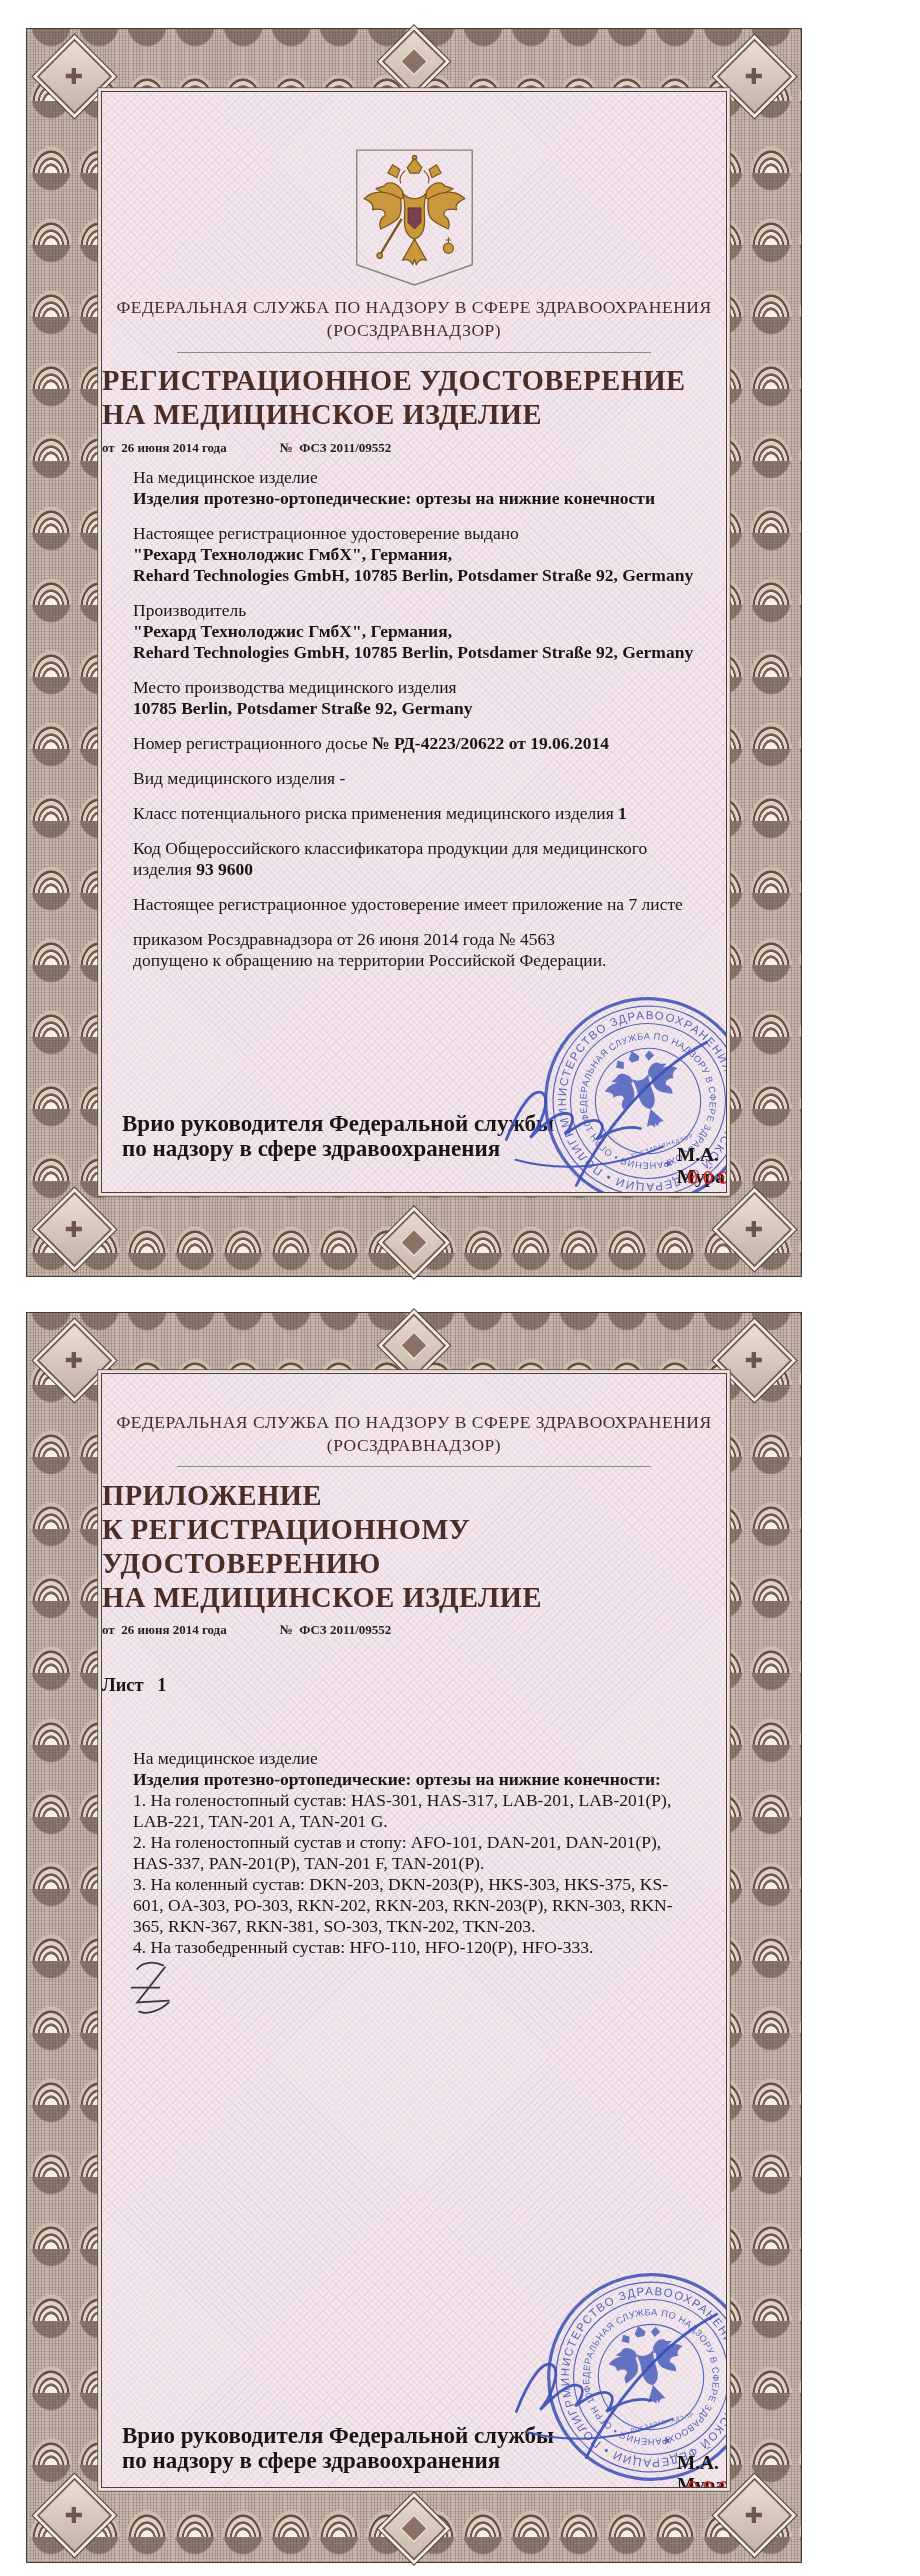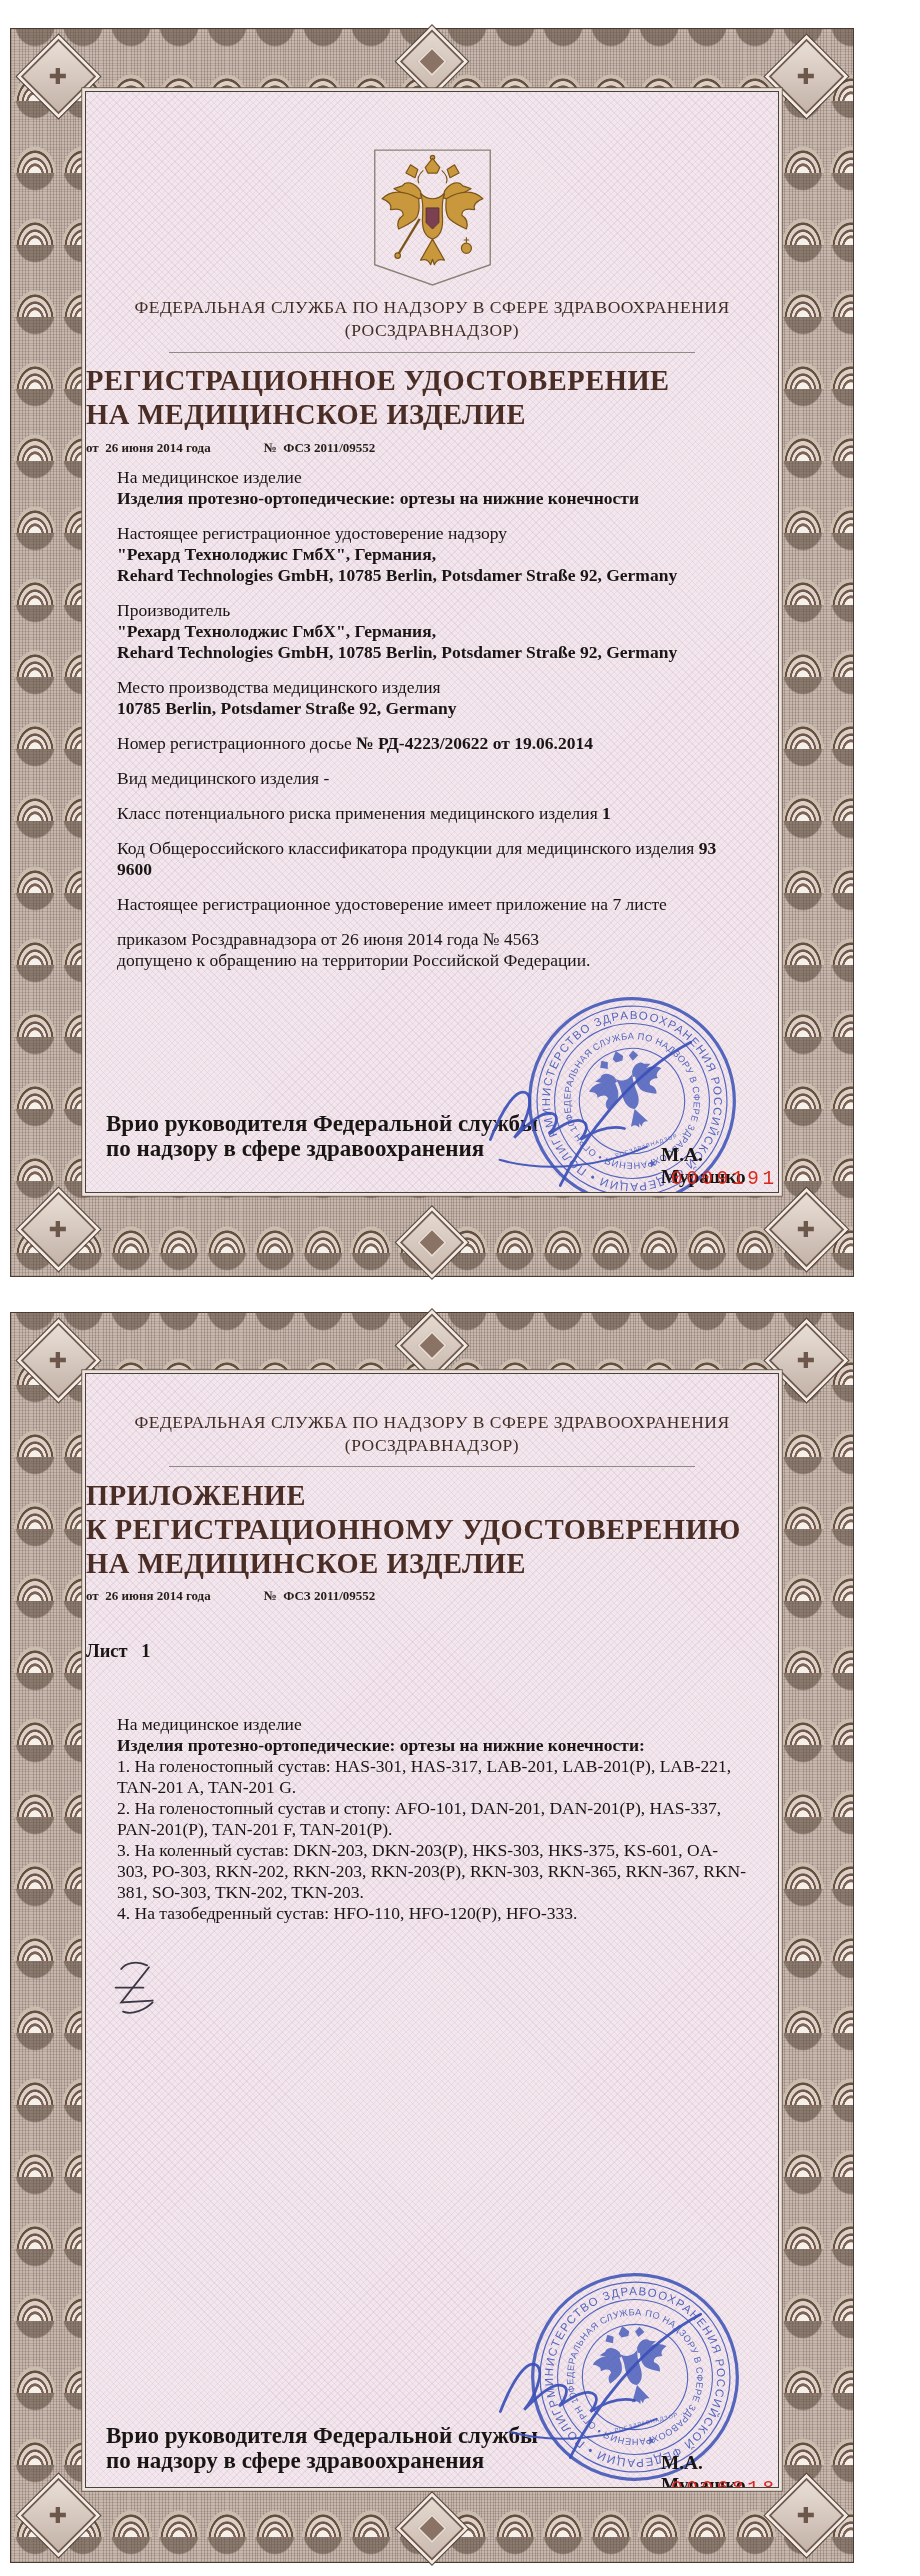--- a/index.html
+++ b/index.html
@@ -3,21 +3,21 @@
 <meta charset="utf-8">
 <style>
   * { box-sizing: border-box; }
   html,body { margin:0; padding:0; }
   body {
     width:920px; height:2576px; position:relative;
     background:#ffffff;
     font-family:"Liberation Serif", serif;
     color:#181513;
   }
-  .doc { position:absolute; left:10px; width:844px;padding-left:21px; }
+  .doc { position:absolute; left:26px; width:776px;padding-left:21px; }
   .doc1 { top:28px;   height:1249px; }
   .doc2 { top:1312px; height:1251px; }
 
   
   .band {
     position:absolute; inset:0;
     border:1.8px solid #4b3a30;
     background-color:#c7b7ad;
     background-image:
       radial-gradient(ellipse 24px 33px at 50% 104%, #f6f0ea 0 28%, #7b6356 30% 37%, #ece2da 39% 47%, #6f594d 49% 55%, #ddcfc5 57% 68%, #63503f 70% 76%, #cbbcb0 78% 88%, rgba(0,0,0,0) 90%),
@@ -151,21 +151,21 @@
     <h1 class="title">НА МЕДИЦИНСКОЕ ИЗДЕЛИЕ</h1>
 
     <div class="dateline">
       <span class="pre">от  26 июня 2014 года</span>
       <span class="pre">№  ФСЗ 2011/09552</span>
     </div>
 
     <div class="content">
       <p>На медицинское изделие</p>
       <p class="b">Изделия протезно-ортопедические: ортезы на нижние конечности</p>
-      <p class="gap">Настоящее регистрационное удостоверение надзору</p>
+      <p class="gap">Настоящее регистрационное удостоверение выдано</p>
       <p class="b">"Рехард Технолоджис ГмбХ", Германия,</p>
       <p class="b">Rehard Technologies GmbH, 10785 Berlin, Potsdamer Straße 92, Germany</p>
       <p class="gap">Производитель</p>
       <p class="b">"Рехард Технолоджис ГмбХ", Германия,</p>
       <p class="b">Rehard Technologies GmbH, 10785 Berlin, Potsdamer Straße 92, Germany</p>
       <p class="gap">Место производства медицинского изделия</p>
       <p class="b">10785 Berlin, Potsdamer Straße 92, Germany</p>
       <p class="gap"><span>Номер регистрационного досье </span><span class="b">№ РД-4223/20622 от 19.06.2014</span></p>
       <p class="gap">Вид медицинского изделия -</p>
       <p class="gap"><span>Класс потенциального риска применения медицинского изделия </span><span class="b">1</span></p>

